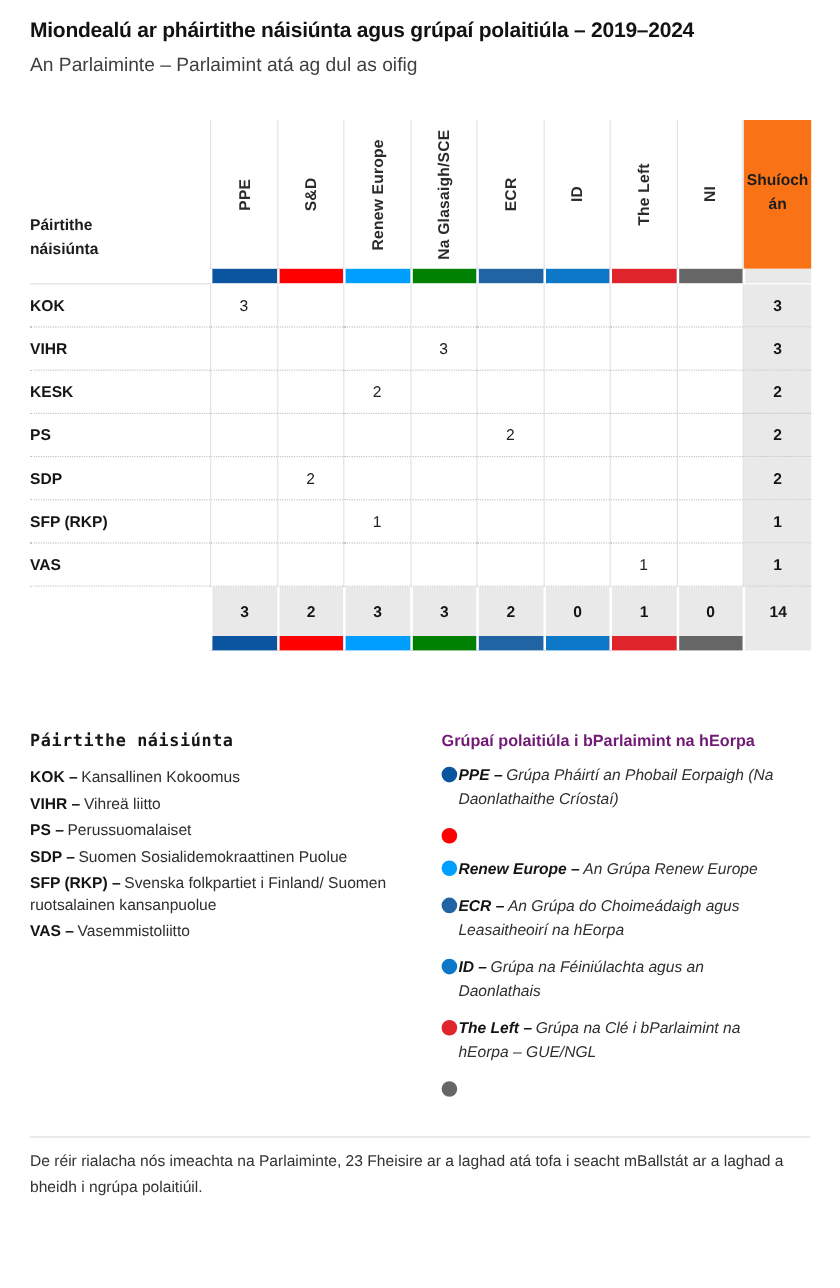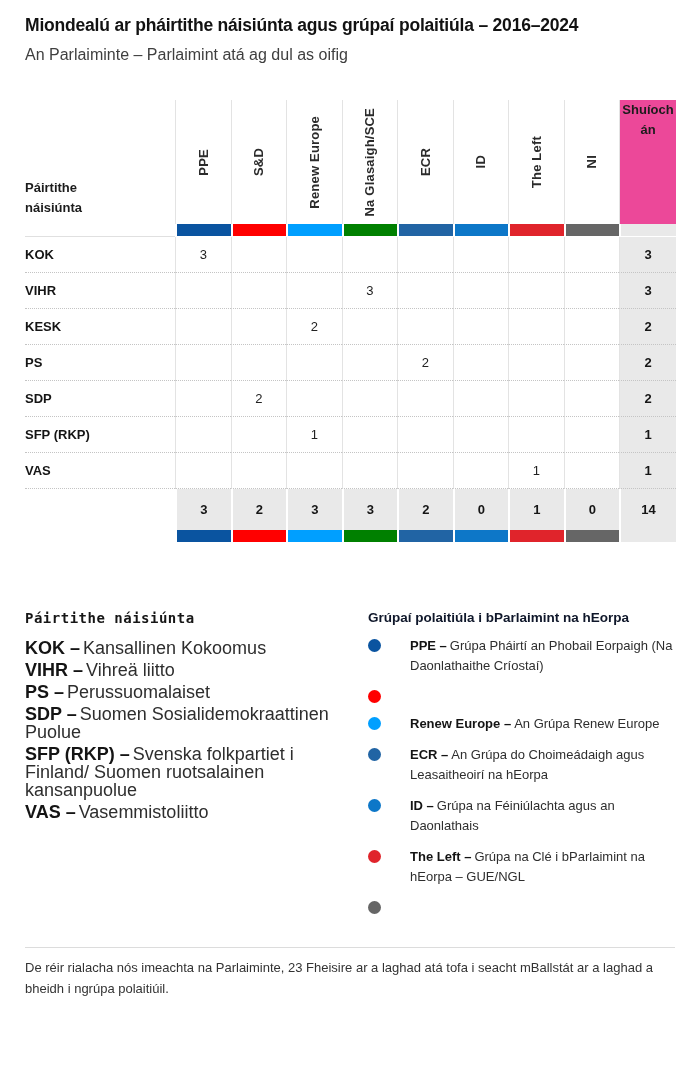--- a/index.html
+++ b/index.html
@@ -14,61 +14,61 @@
   .title{margin:14px 0 0;font-size:17.5px;line-height:22px;font-weight:700;color:#121212;letter-spacing:-0.2px;}
   .subtitle{margin:8px 0 0;font-size:16px;line-height:22px;font-weight:400;color:#3f3f3f;}
 
   
   .table-wrap{margin-top:34px;}
   .grid{display:grid;grid-template-columns:150px repeat(8,55.5px) 57px;width:651px;}
   .h{height:124px;border-left:1px solid #e3e3e3;display:flex;align-items:center;justify-content:center;}
   .h .rot{writing-mode:vertical-rl;transform:rotate(180deg);font-weight:700;font-size:13px;color:#2b2b2b;letter-spacing:.2px;white-space:nowrap;}
   .h.first{border-left:none;align-items:flex-end;justify-content:flex-start;}
   .h.first .corner{font-weight:700;font-size:13px;line-height:20px;max-width:74px;padding-bottom:6px;color:#1c1c1c;}
-  .h.last{background:#ec4899;align-items:flex-start;}
+  .h.last{background:#f97316;align-items:center;}
   .h.last .seatslbl{display:block;width:100%;text-align:center;font-weight:700;font-size:13px;line-height:20px;color:#1c1c1c;overflow-wrap:anywhere;padding-bottom:4px;}
   .bar{height:12px;border-left:2px solid #fff;}
   .bar.first{background:#fff;border-left:none;border-bottom:1px solid #e0e0e0;}
   .bar.last{background:#e9e9e9;}
   .c{height:35px;border-left:1px solid #e3e3e3;border-bottom:1px dotted #c4c4c4;display:flex;align-items:center;justify-content:center;font-size:13px;color:#222;}
   .c.party{border-left:none;justify-content:flex-start;font-weight:700;color:#151515;}
   .c.rowtotal{background:#e9e9e9;font-weight:700;color:#151515;}
   .t{height:41px;background:#e9e9e9;border-left:2px solid #fff;display:flex;align-items:center;justify-content:center;font-size:13px;font-weight:700;color:#151515;}
   .t.first{background:#fff;border-left:none;}
   .b2{height:12px;border-left:2px solid #fff;}
   .b2.first{background:#fff;border-left:none;}
   .b2.last{background:#e9e9e9;}
 
   
   .legends{display:flex;margin-top:68px;}
   .pl{width:330px;flex:none;}
   .pl-title{font-family:"DejaVu Sans Mono",monospace;font-size:14px;font-weight:700;letter-spacing:.5px;color:#161616;}
   .pl-list{margin-top:13px;}
-  .pl-item{font-size:18px;line-height:18px;margin-bottom:4px;color:#2e2e2e;max-width:312px;}
+  .pl-item{font-size:13px;line-height:18px;margin-bottom:4px;color:#2e2e2e;max-width:312px;}
   .pl-item b{color:#141414;margin-right:3px;}
   .gl{margin-left:13px;width:307px;flex:none;}
-  .gl-title{font-size:13.5px;font-weight:700;color:#0f172a;}
+  .gl-title{font-size:13.5px;font-weight:700;color:#701a75;}
   .gl-list{margin-top:11px;}
   .gl-item{display:flex;align-items:flex-start;margin-top:11px;}
   .gl-item:first-child{margin-top:0;}
   .dot{width:13px;height:13px;border-radius:50%;flex:none;margin-top:3px;}
-  .gl-text{margin-left:29px;font-size:13px;line-height:20px;color:#2e2e2e;width:272px;}
+  .gl-text{margin-left:1px;font-size:13px;line-height:20px;color:#2e2e2e;width:272px;font-style:italic;}
   .gl-text b{color:#141414;margin-right:3px;}
 
   
   .sep{border:none;border-top:1px solid #dcdcdc;margin:0;}
   .sep1{margin-top:33px;}
   .note{margin:9px 0 0;font-size:13px;line-height:21px;color:#333;max-width:650px;}
 </style>
 </head>
 <body>
 
 <div class="page">
 
-  <h1 class="title">Miondealú ar pháirtithe náisiúnta agus grúpaí polaitiúla – 2016–2024</h1>
+  <h1 class="title">Miondealú ar pháirtithe náisiúnta agus grúpaí polaitiúla – 2019–2024</h1>
   <h2 class="subtitle">An Parlaiminte – Parlaimint atá ag dul as oifig</h2>
 
   <div class="table-wrap">
     <div class="grid" id="table-grid">
         <div class="h first">
           <span class="corner">Páirtithe náisiúnta</span>
         </div>
         <div class="h">
           <span class="rot">PPE</span>
         </div>

